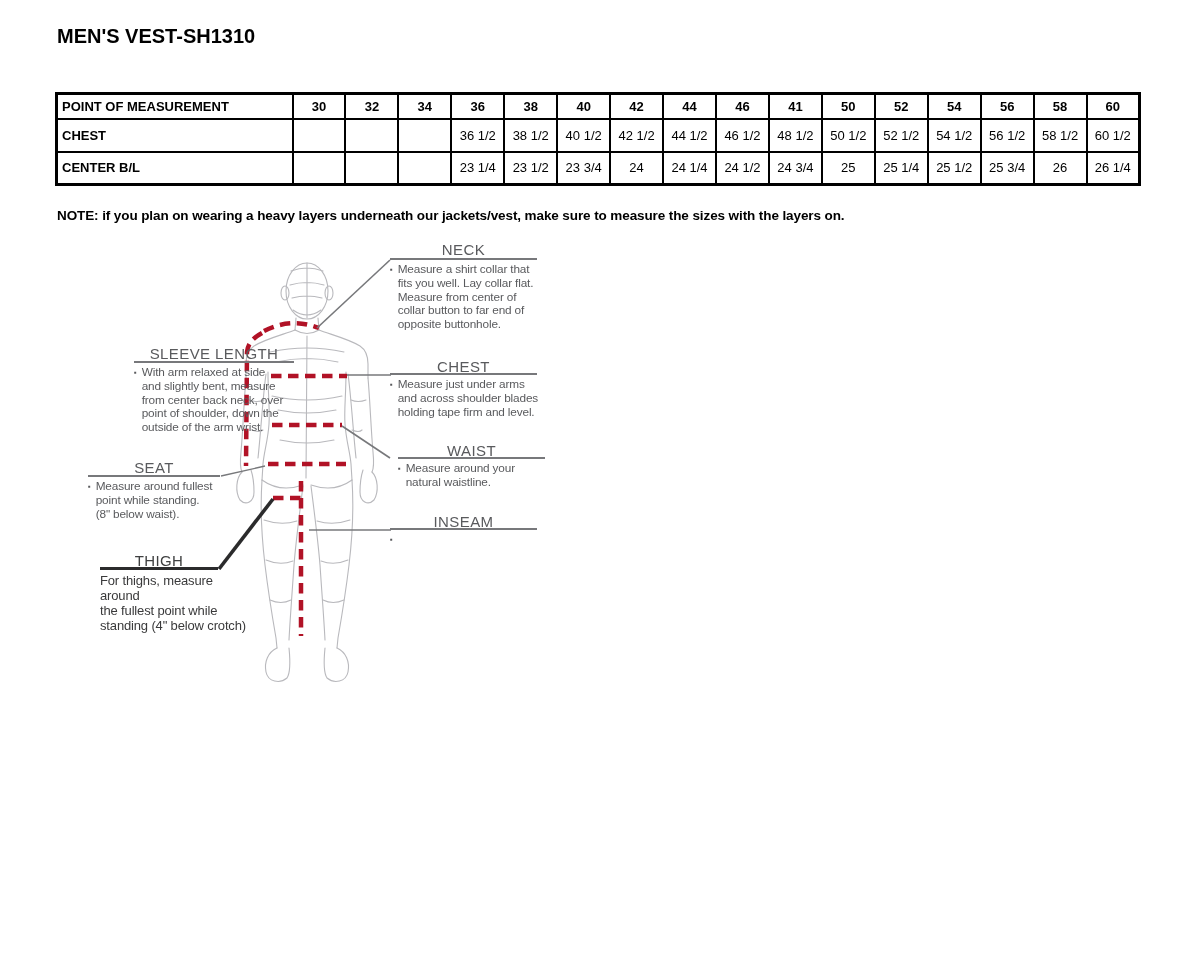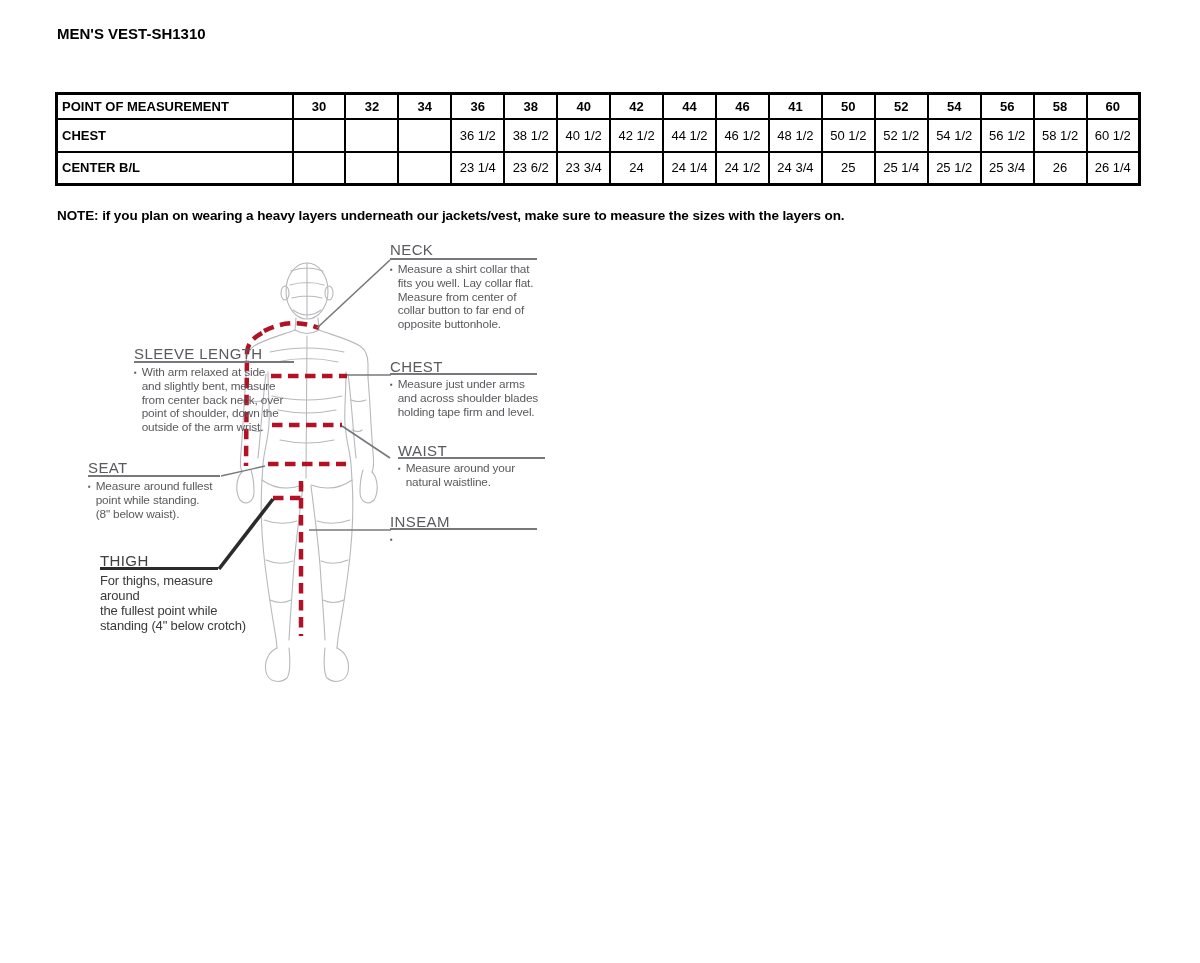--- a/index.html
+++ b/index.html
@@ -4,21 +4,21 @@
 <style>
   * { margin:0; padding:0; box-sizing:border-box; }
   html,body { background:#fff; }
   body { font-family:"Liberation Sans", sans-serif; color:#000; }
   .page {
     position:relative; width:1200px; height:963px; background:#ffffff;
     overflow:hidden; margin:0 auto;
   }
   .doc-title {
     position:absolute; left:57px; top:25px;
-    font-size:15px; font-weight:bold; letter-spacing:0px; color:#000;
+    font-size:20px; font-weight:bold; letter-spacing:0px; color:#000;
   }
   
   .size-table {
     position:absolute; left:55px; top:92px; width:1086px;
     border-collapse:collapse; table-layout:fixed;
     border:3px solid #000;
     font-size:13px;
   }
   .size-table th, .size-table td {
     border:2px solid #000; text-align:center; vertical-align:middle;
@@ -36,20 +36,21 @@
   .note-line {
     position:absolute; left:57px; top:208px;
     font-size:13.5px; font-weight:bold; color:#000; letter-spacing:-0.1px;
   }
   
   .diagram-svg { position:absolute; left:0; top:0; width:600px; height:700px; }
   .callout { position:absolute; }
   .callout-heading {
     font-size:15px; color:#595a5d; letter-spacing:0.4px;
     border-bottom:2px solid #77787b;
+    text-align:center;
   }
   .callout-body {
     display:flex; align-items:flex-start; margin-top:3px;
     font-size:11.8px; line-height:13.8px; color:#595a5d; letter-spacing:-0.15px;
   }
   .callout-body .bullet { font-size:8px; line-height:13.8px; margin:0 5px 0 0; color:#595a5d; }
   .callout-body .txt { white-space:pre-line; }
   .callout.dark .callout-heading { color:#3f4041; border-bottom:3px solid #2b2b2c; }
   .callout.dark .callout-body { color:#3a3a3b; font-size:13px; line-height:15px; }
   .co-neck   { left:390px; top:241px; width:155px; }
@@ -115,21 +116,21 @@
           <td>56 1/2</td>
           <td>58 1/2</td>
           <td>60 1/2</td>
         </tr>
         <tr>
           <th class="rowlabel">CENTER B/L</th>
           <td></td>
           <td></td>
           <td></td>
           <td>23 1/4</td>
-          <td>23 6/2</td>
+          <td>23 1/2</td>
           <td>23 3/4</td>
           <td>24</td>
           <td>24 1/4</td>
           <td>24 1/2</td>
           <td>24 3/4</td>
           <td>25</td>
           <td>25 1/4</td>
           <td>25 1/2</td>
           <td>25 3/4</td>
           <td>26</td>

